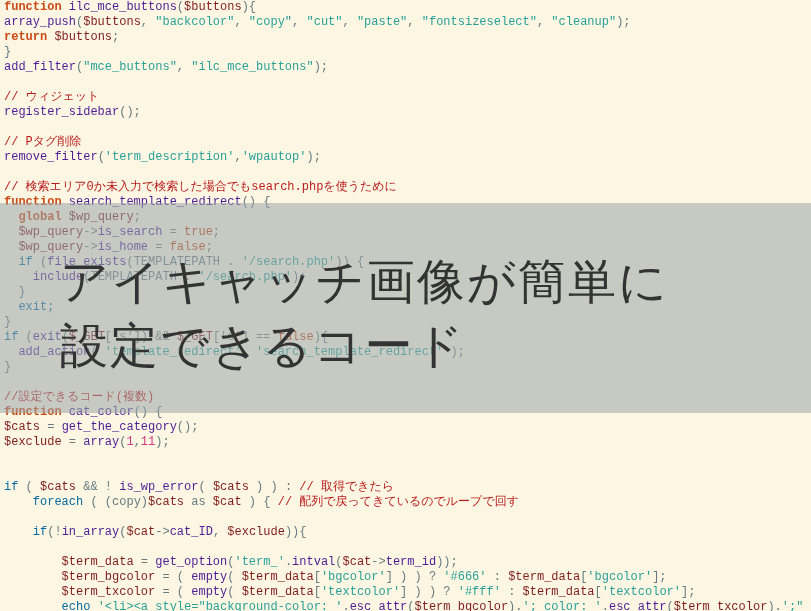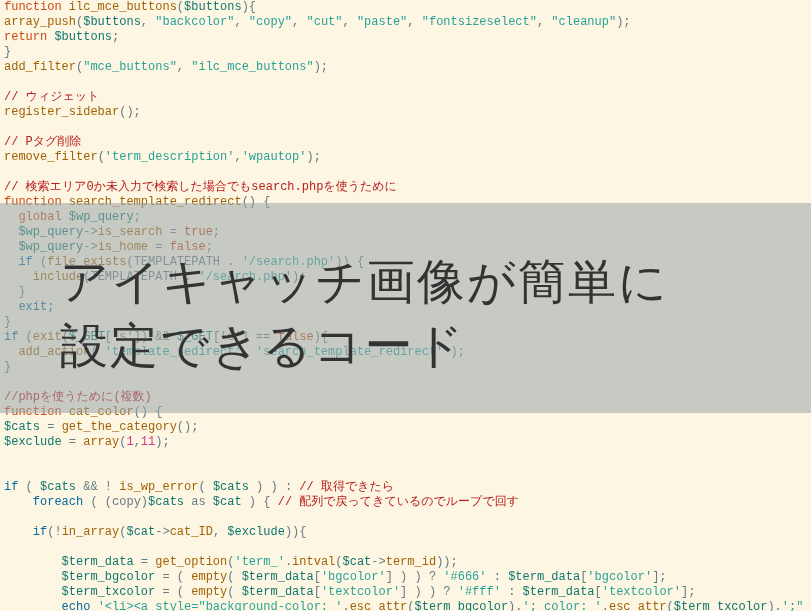--- a/index.html
+++ b/index.html
@@ -13,24 +13,24 @@
     line-height: 15px;
     overflow: hidden;
     position: relative;
   }
   pre {
     margin: 0;
     padding: 0 4px;
     white-space: pre;
     font-family: Consolas, "Courier New", monospace;
   }
-  .kw { color: #cb4b16; font-weight: normal; }      
-  .fn { color: #a16207; }                          
+  .kw { color: #cb4b16; font-weight: bold; }      
+  .fn { color: #4c1d95; }                          
   .str{ color: #2aa198; }                          
-  .var{ color: #0f766e; }                          
+  .var{ color: #7f1d1d; }                          
   .cmt{ color: #b91c1c; }                          
   .ctrl{ color: #0369a1; }                          
   .pl { color: #657b83; }
   .bool{ color: #c2410c; }
   .num { color: #d33682; }
 
   .overlay {
     position: absolute;
     top: 203px;
     left: 0;
@@ -77,21 +77,21 @@
   <span class="var">$wp_query</span><span class="pl">-&gt;</span><span class="fn">is_home</span><span class="pl"> = </span><span class="bool">false</span><span class="pl">;</span>
   <span class="ctrl">if </span><span class="pl">(</span><span class="fn">file_exists</span><span class="pl">(TEMPLATEPATH . </span><span class="str">'/search.php'</span><span class="pl">)) {</span>
     <span class="fn">include</span><span class="pl">(TEMPLATEPATH . </span><span class="str">'/search.php'</span><span class="pl">);</span>
   <span class="pl">}</span>
   <span class="ctrl">exit;</span>
 <span class="pl">}</span>
 <span class="ctrl">if </span><span class="pl">(</span><span class="fn">exit</span><span class="pl">(</span><span class="var">$_GET</span><span class="pl">['s']) &amp;&amp; </span><span class="var">$_GET</span><span class="pl">['s'] == </span><span class="bool">false</span><span class="pl">){</span>
   <span class="fn">add_action</span><span class="pl">( </span><span class="str">'template_redirect'</span><span class="pl">, </span><span class="str">'search_template_redirect'</span><span class="pl"> );</span>
 <span class="pl">}</span>
 
-<span class="cmt">//phpを使うために(複数)</span>
+<span class="cmt">//設定できるコード(複数)</span>
 <span class="kw">function </span><span class="fn">cat_color</span><span class="pl">() {</span>
 <span class="var">$cats</span><span class="pl"> = </span><span class="fn">get_the_category</span><span class="pl">();</span>
 <span class="var">$exclude</span><span class="pl"> = </span><span class="fn">array</span><span class="pl">(</span><span class="num">1</span><span class="pl">,</span><span class="num">11</span><span class="pl">);</span>
 
 
 <span class="ctrl">if </span><span class="pl">( </span><span class="var">$cats</span><span class="pl"> &amp;&amp; ! </span><span class="fn">is_wp_error</span><span class="pl">( </span><span class="var">$cats</span><span class="pl"> ) ) : </span><span class="cmt">// 取得できたら</span>
     <span class="ctrl">foreach </span><span class="pl">( (copy)</span><span class="var">$cats</span><span class="pl"> as </span><span class="var">$cat</span><span class="pl"> ) { </span><span class="cmt">// 配列で戻ってきているのでループで回す</span>
 
     <span class="ctrl">if</span><span class="pl">(!</span><span class="fn">in_array</span><span class="pl">(</span><span class="var">$cat</span><span class="pl">-&gt;</span><span class="fn">cat_ID</span><span class="pl">, </span><span class="var">$exclude</span><span class="pl">)){</span>
 

